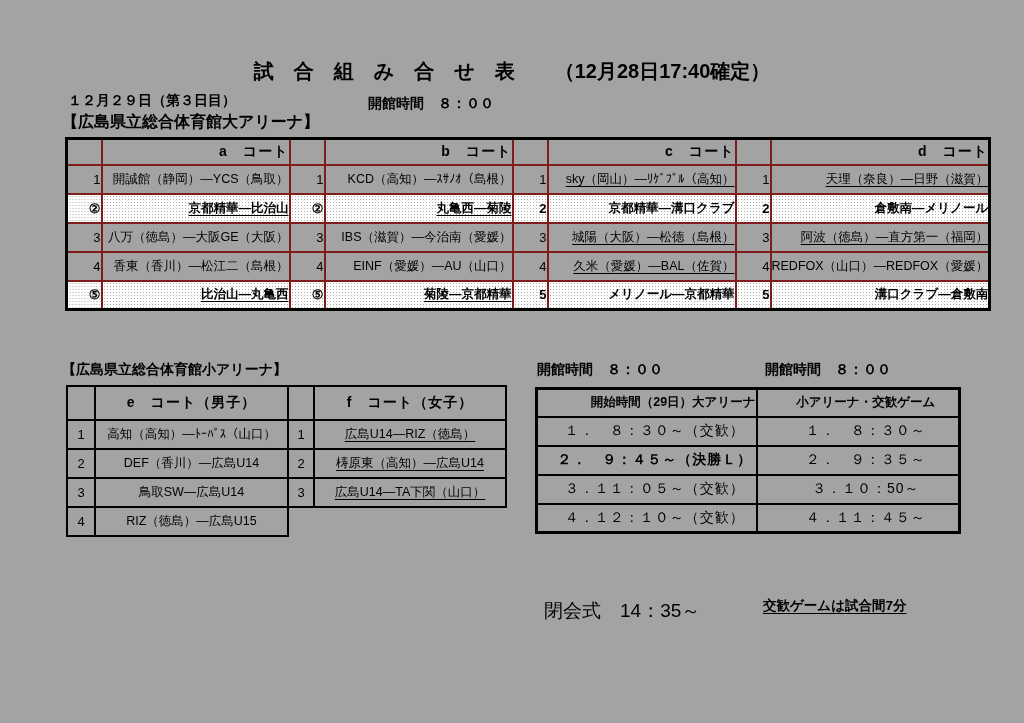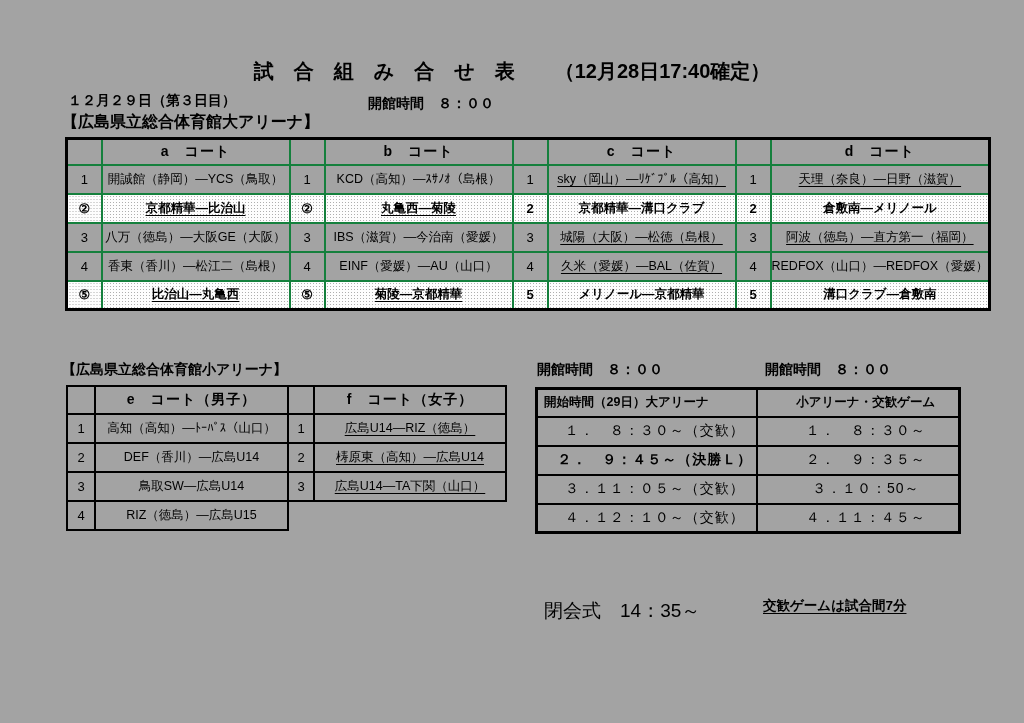--- a/index.html
+++ b/index.html
@@ -16,45 +16,45 @@
   }
   .date-line { position:absolute; top:92px; left:68px; font-size:14px; font-weight:bold; }
   .open-top  { position:absolute; top:95px; left:368px; font-size:14px; font-weight:bold; }
   .big-label { position:absolute; top:112px; left:62px; font-size:16px; font-weight:bold; }
   .small-label { position:absolute; top:361px; left:62px; font-size:14px; font-weight:bold; }
 
   table { border-collapse:collapse; table-layout:fixed; }
   td { padding:0; overflow:hidden; white-space:nowrap; vertical-align:middle; text-align:center; }
 
   table.big { position:absolute; top:137px; left:65px; border:3px solid #000; }
-  .big td { border:2px solid #15803d; height:29px; font-size:12.5px; }
+  .big td { border:2px solid #7f1d1d; height:29px; font-size:12.5px;text-align:right; }
   .big tr.hdr td { height:26px; font-weight:bold; font-size:14px; letter-spacing:1px; }
   .big td.num { font-size:13px; }
 
   tr.shade td {
     font-weight:bold;
     background-color:#fdfdfd;
     background-image:radial-gradient(circle, #aeaeae 26%, rgba(0,0,0,0) 30%);
     background-size:3px 3px;
   }
   .u { text-decoration:underline; text-underline-offset:3px; }
 
   table.small { position:absolute; top:385px; left:66px; }
   .small td { border:2px solid #000; height:29px; font-size:12.5px; }
-  .small tr.hdr td { height:28px; font-weight:bold; font-size:14px; letter-spacing:1px;margin-top:16px; }
+  .small tr.hdr td { height:34px; font-weight:bold; font-size:14px; letter-spacing:1px;margin-top:16px; }
   .small td.num { font-size:13px; }
   .small td.ghost { border:none; background:none; }
 
   .open-l { position:absolute; top:361px; left:537px; font-size:14px; font-weight:bold; }
   .open-r { position:absolute; top:361px; left:765px; font-size:14px; font-weight:bold; }
 
   table.sched { position:absolute; top:387px; left:535px; border:3px solid #000; }
   .sched td { border:2px solid #000; height:29px; font-size:14px; letter-spacing:1px;padding-left:16px; }
   .sched tr.hdr td { height:28px; font-size:12.5px; font-weight:bold; letter-spacing:0; }
-  .sched td.lh { text-align:left; padding-left:6px;margin-left:24px; }
+  .sched td.lh { text-align:right; padding-left:6px;margin-left:24px; }
   .sched td.b { font-weight:bold;margin-left:23px; }
 
   .closing { position:absolute; top:598px; left:544px; font-size:19px; }
   .note { position:absolute; top:597px; left:763px; font-size:13.5px; font-weight:bold;
           text-decoration:underline; text-underline-offset:3px;text-align:right; }
 </style>
 </head>
 <body>
 
 <div class="page">

